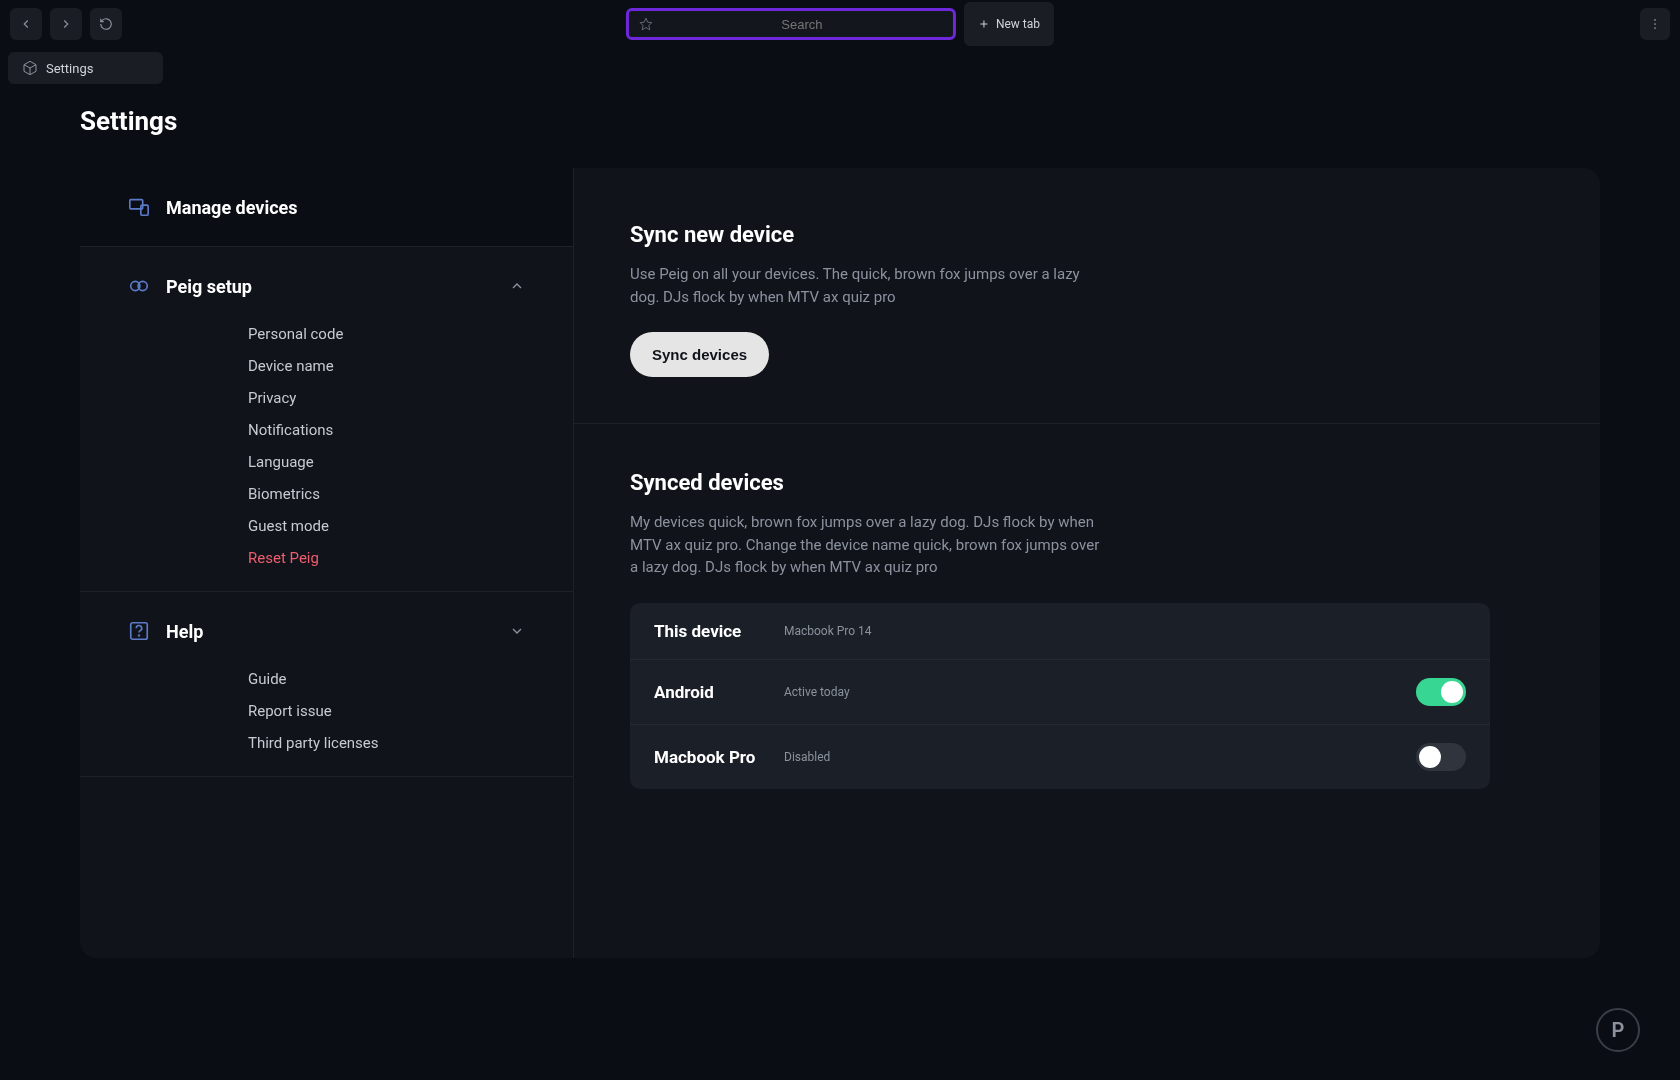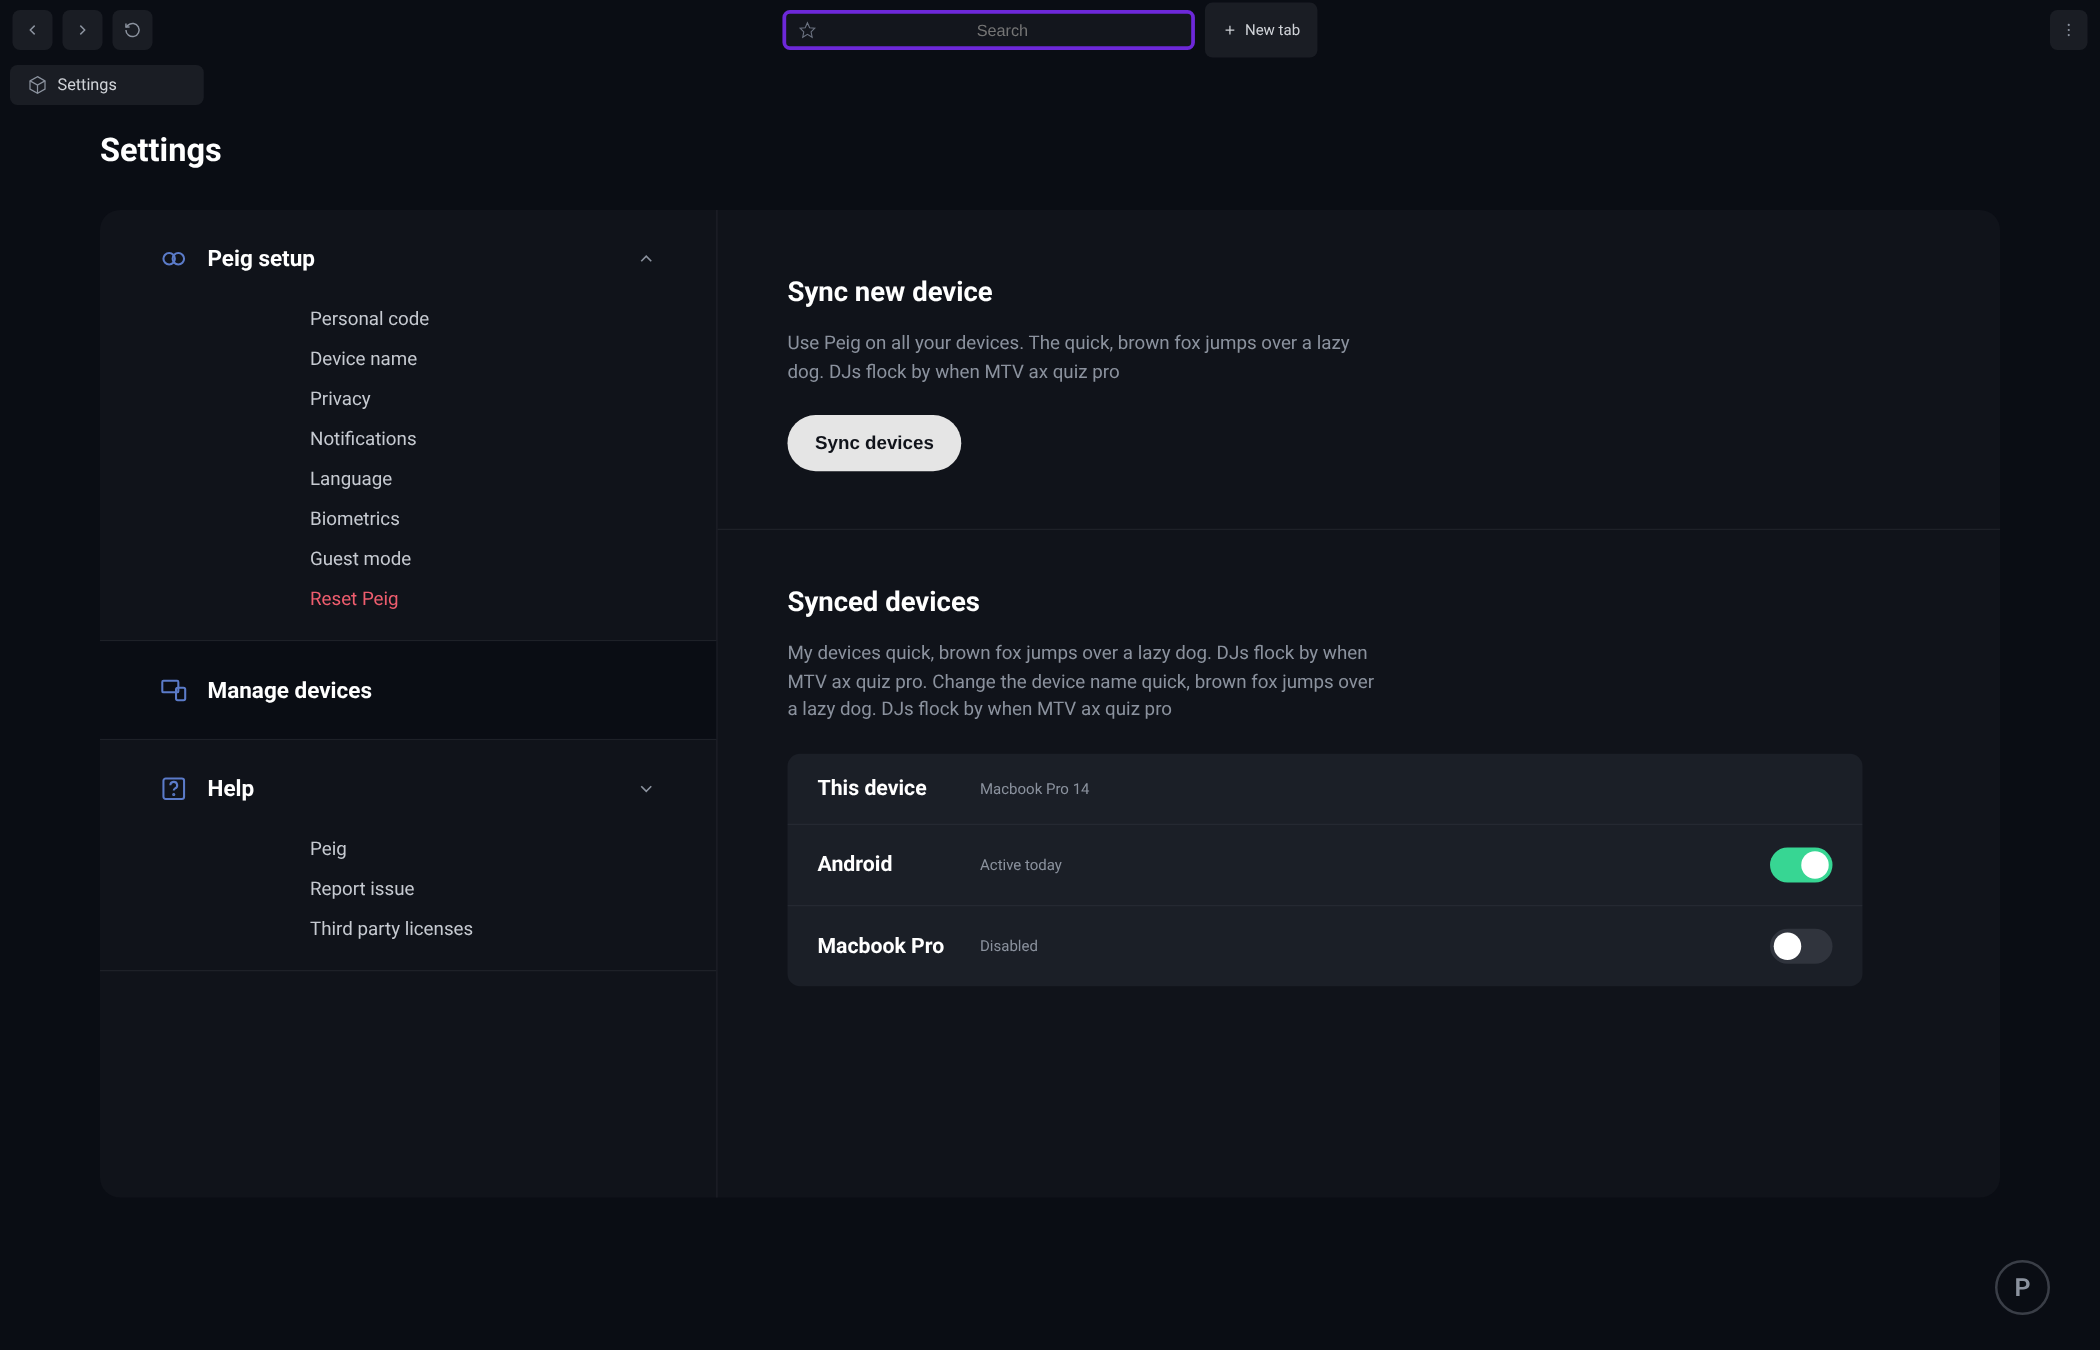--- a/index.html
+++ b/index.html
@@ -333,20 +333,32 @@
 </div>
 
 <div class="page">
   <h1 class="page-title">Settings</h1>
 
   <div class="panel">
 
     <div class="sidebar">
 
       <div class="side-section">
+        <div class="side-header active">
+          <div class="side-icon">
+            <svg viewBox="0 0 24 24" style="stroke:#5b7bc9;">
+                <rect x="2" y="4" width="14" height="10" rx="1"></rect>
+                <rect x="14" y="10" width="8" height="11" rx="1.5"></rect>
+              </svg>
+          </div>
+          <div class="side-title">Manage devices</div>
+        </div>
+      </div>
+
+      <div class="side-section">
         <div class="side-header">
           <div class="side-icon">
             <svg viewBox="0 0 24 24" style="stroke:#5b7bc9;">
                 <circle cx="8" cy="12" r="5"></circle>
                 <circle cx="16" cy="12" r="5"></circle>
               </svg>
           </div>
           <div class="side-title">Peig setup</div>
           <div class="chev">
             <svg viewBox="0 0 24 24">
@@ -360,49 +372,37 @@
           <div class="side-item">Privacy</div>
           <div class="side-item">Notifications</div>
           <div class="side-item">Language</div>
           <div class="side-item">Biometrics</div>
           <div class="side-item">Guest mode</div>
           <div class="side-item danger">Reset Peig</div>
         </div>
       </div>
 
       <div class="side-section">
-        <div class="side-header active">
-          <div class="side-icon">
-            <svg viewBox="0 0 24 24" style="stroke:#5b7bc9;">
-                <rect x="2" y="4" width="14" height="10" rx="1"></rect>
-                <rect x="14" y="10" width="8" height="11" rx="1.5"></rect>
-              </svg>
-          </div>
-          <div class="side-title">Manage devices</div>
-        </div>
-      </div>
-
-      <div class="side-section">
         <div class="side-header">
           <div class="side-icon">
             <svg viewBox="0 0 24 24" style="stroke:#5b7bc9;">
                 <rect x="3" y="3" width="18" height="18" rx="2"></rect>
                 <path d="M9 9a3 3 0 1 1 4 2.83c-.6.34-1 .98-1 1.67"></path>
                 <circle cx="12" cy="17" r="0.5" fill="#5b7bc9"></circle>
               </svg>
           </div>
           <div class="side-title">Help</div>
           <div class="chev">
             <svg viewBox="0 0 24 24">
                 <polyline points="6 9 12 15 18 9"></polyline>
               </svg>
           </div>
         </div>
         <div class="side-items padded">
-          <div class="side-item">Peig</div>
+          <div class="side-item">Guide</div>
           <div class="side-item">Report issue</div>
           <div class="side-item">Third party licenses</div>
         </div>
       </div>
 
     </div>
 
     <div class="maincol">
       <div class="block">
         <h2 class="block-title">Sync new device</h2>

